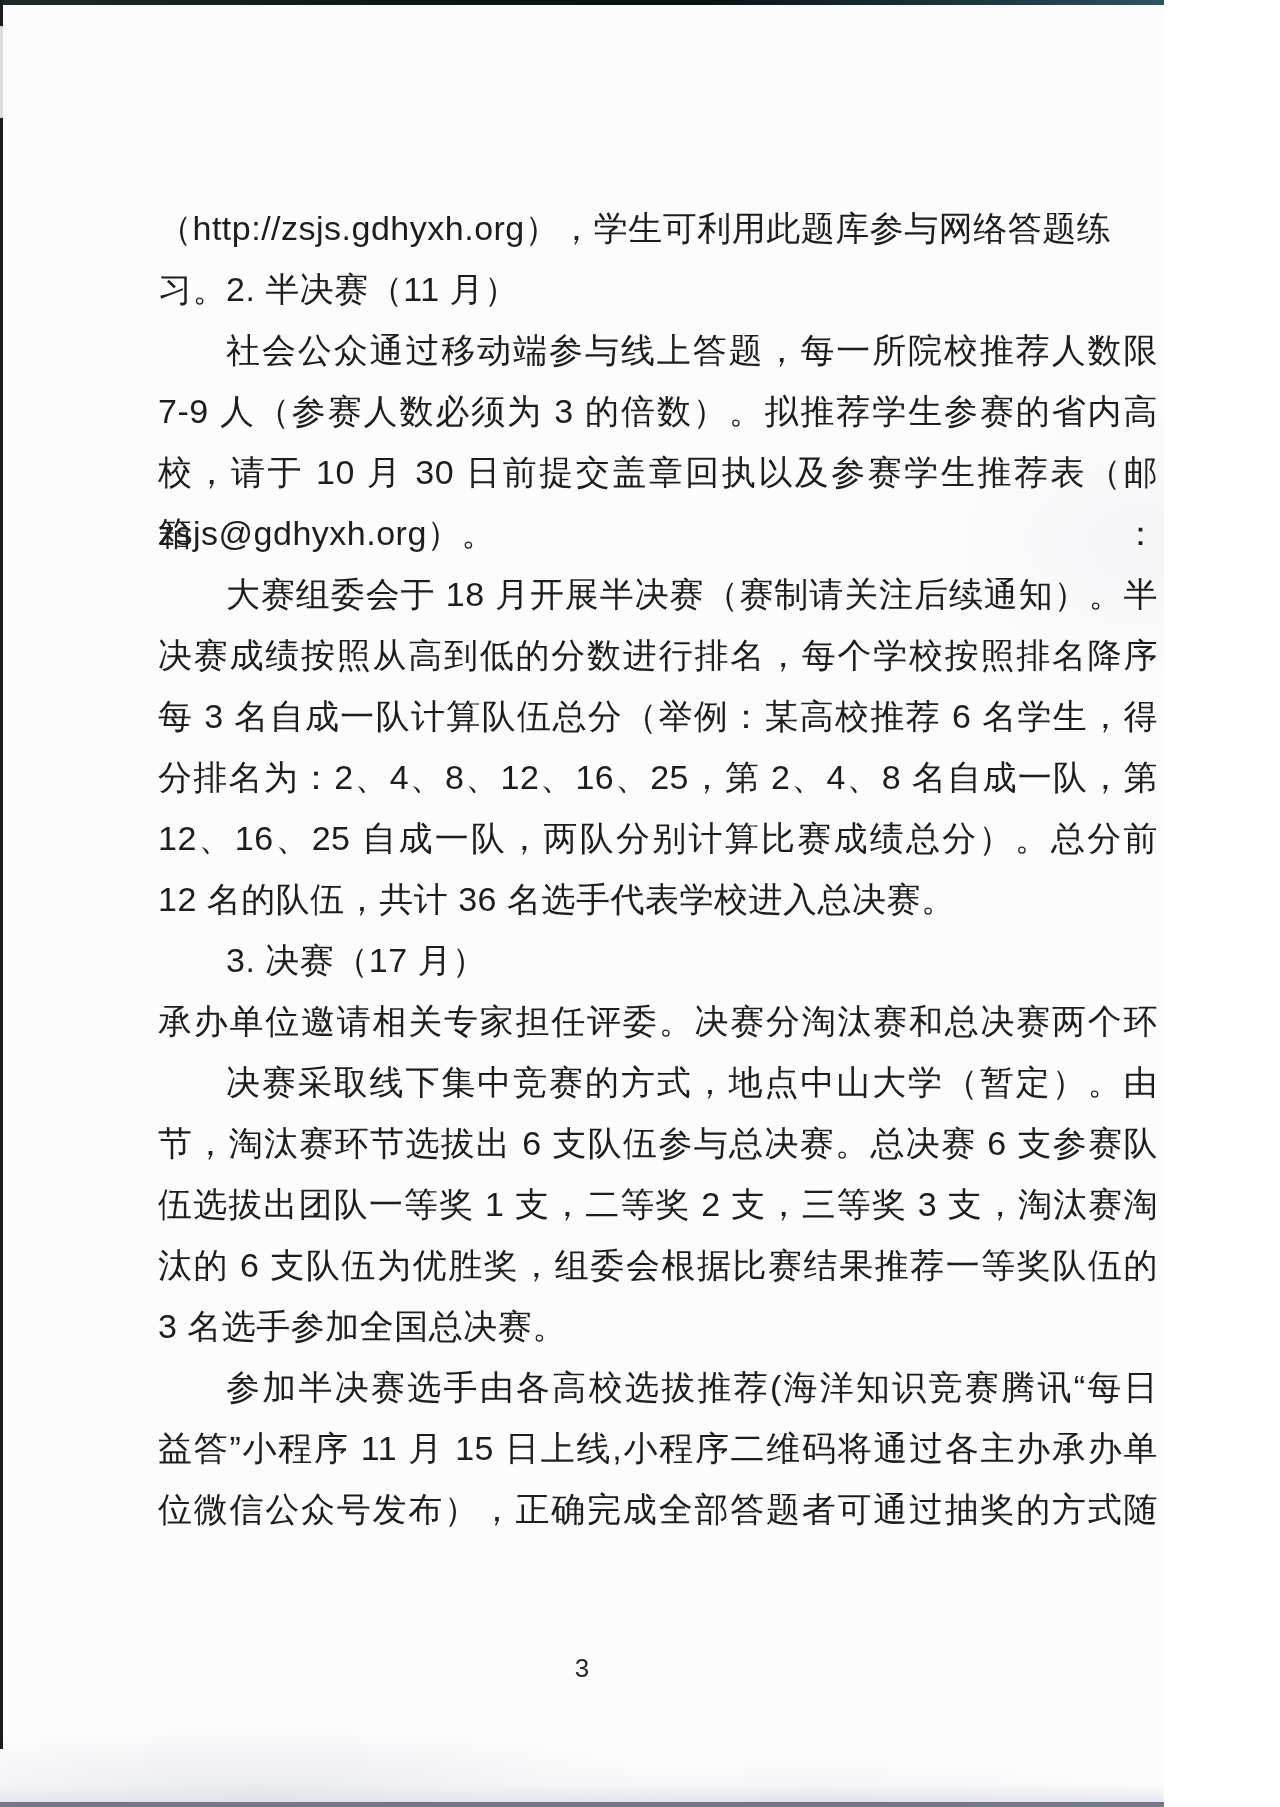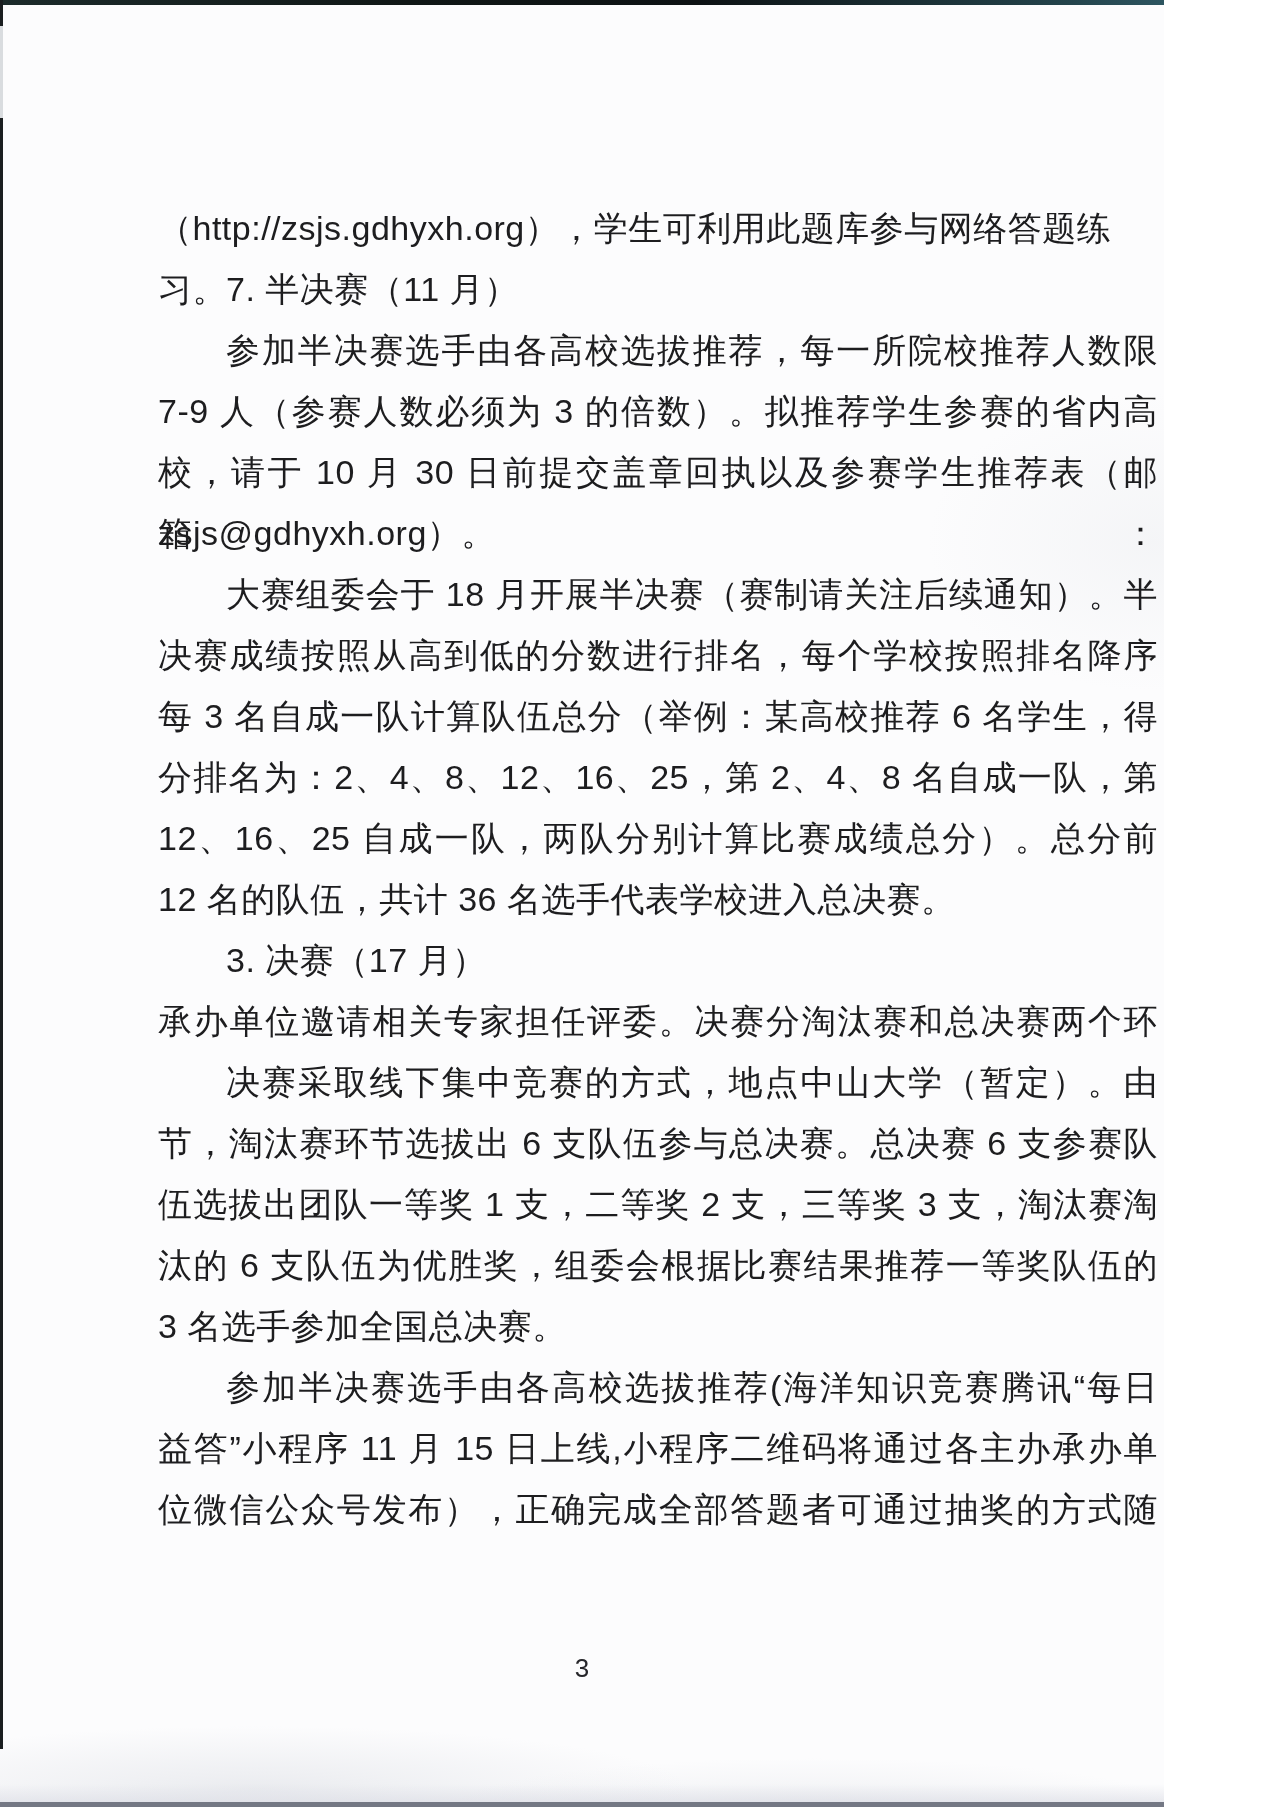--- a/index.html
+++ b/index.html
@@ -89,22 +89,22 @@
 <div id="page" style="--paper: #fcfcfd; --ink: #1d1d1f;">
   <div class="edge-top"></div>
   <div class="edge-left">
     <div class="edge-left-notch"></div>
   </div>
   <div class="edge-bottom-wash"></div>
   <div class="edge-bottom"></div>
 
   <div class="text-block" id="text-block">
       <div class="line">（http://zsjs.gdhyxh.org），学生可利用此题库参与网络答题练习。</div>
-      <div class="line indent">7. 半决赛（11 月）</div>
-      <div class="line indent justify">参加半决赛选手由各高校选拔推荐，每一所院校推荐人数限</div>
+      <div class="line indent">2. 半决赛（11 月）</div>
+      <div class="line indent justify">社会公众通过移动端参与线上答题，每一所院校推荐人数限</div>
       <div class="line justify">7-9 人（参赛人数必须为 3 的倍数）。拟推荐学生参赛的省内高</div>
       <div class="line justify">校，请于 10 月 30 日前提交盖章回执以及参赛学生推荐表（邮箱：</div>
       <div class="line">zsjs@gdhyxh.org）。</div>
       <div class="line indent justify">大赛组委会于 18 月开展半决赛（赛制请关注后续通知）。半</div>
       <div class="line justify">决赛成绩按照从高到低的分数进行排名，每个学校按照排名降序</div>
       <div class="line justify">每 3 名自成一队计算队伍总分（举例：某高校推荐 6 名学生，得</div>
       <div class="line justify">分排名为：2、4、8、12、16、25，第 2、4、8 名自成一队，第</div>
       <div class="line justify">12、16、25 自成一队，两队分别计算比赛成绩总分）。总分前</div>
       <div class="line">12 名的队伍，共计 36 名选手代表学校进入总决赛。</div>
       <div class="line indent">3. 决赛（17 月）</div>

